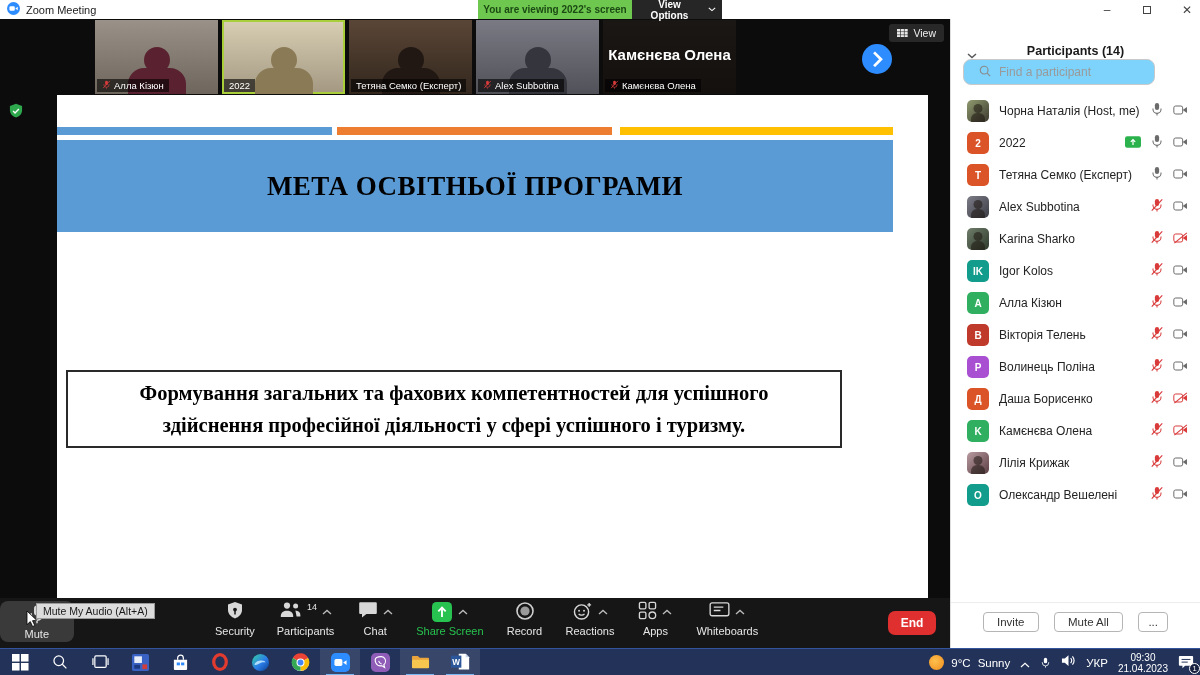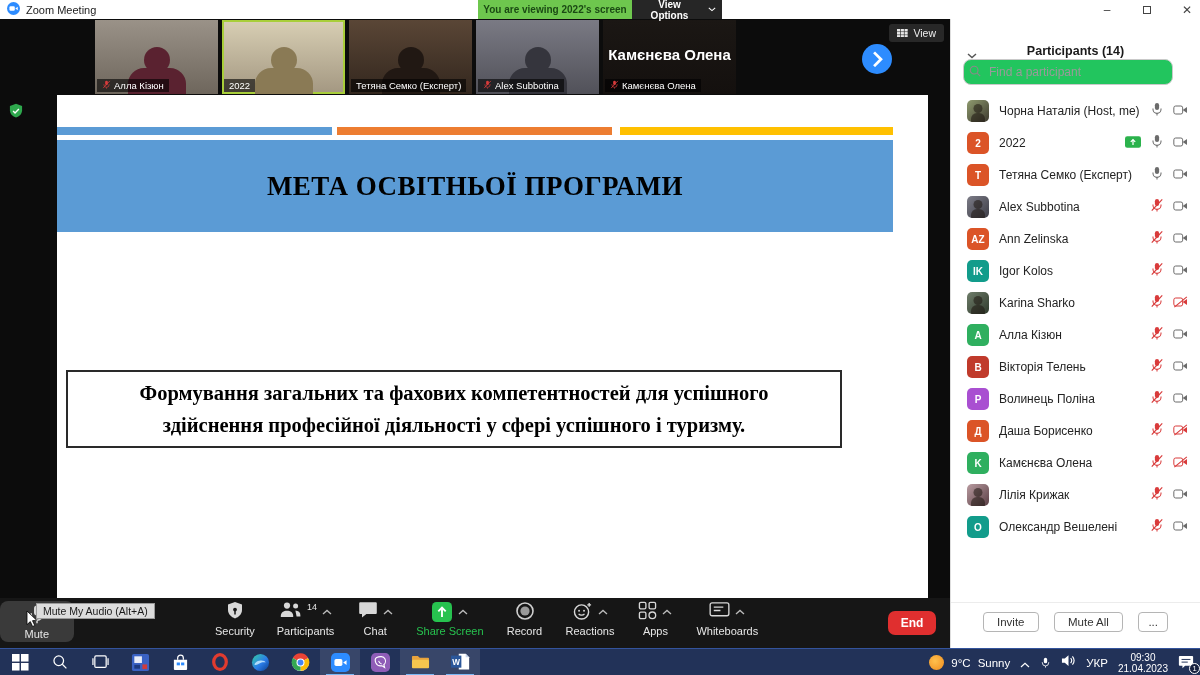--- a/index.html
+++ b/index.html
@@ -65,22 +65,22 @@
     border:none;border-radius:7px;font-size:12px;font-weight:bold;cursor:pointer;}
   .tooltip{position:absolute;left:36px;top:5px;background:#dcdcdc;border:1px solid #9a9a9a;color:#1a1a1a;
     font-size:10.5px;padding:1px 6px;z-index:50;white-space:nowrap;}
   .cursor{position:absolute;left:26px;top:12px;z-index:60;}
 
   
   .panel{position:absolute;left:950px;top:19px;width:250px;height:629px;background:#fff;border-left:1px solid #dedede;}
   .panel-header{position:absolute;left:0;top:16px;width:100%;height:32px;display:flex;align-items:center;}
   .panel-chev{position:absolute;left:16px;top:10px;cursor:pointer;}
   .panel-title{width:100%;text-align:center;font-size:12.5px;font-weight:bold;color:#1a1a1a;}
-  .search{position:absolute;left:12px;top:40px;width:210px;height:26px;border:1px solid #c9c9c9;border-radius:8px;
-    display:flex;align-items:center;padding:0 5px;gap:6px;background:#22c55e;}
+  .search{position:absolute;left:12px;top:40px;width:192px;height:26px;border:1px solid #c9c9c9;border-radius:8px;
+    display:flex;align-items:center;padding:0 15px;gap:6px;background:#7dd3fc;}
   .search input{border:none;outline:none;font-size:12px;color:#333;width:100%;background:transparent;}
   .search input::placeholder{color:#9a9a9a;}
   .plist{position:absolute;left:0;top:76px;width:100%;}
   .prow{position:relative;height:32px;display:flex;align-items:center;padding:0 10px 0 16px;cursor:pointer;}
   .pav{width:22px;height:22px;border-radius:5px;flex:0 0 auto;display:flex;align-items:center;justify-content:center;
     color:#fff;font-size:10px;font-weight:bold;overflow:hidden;position:relative;}
   .pav.photo::after{content:"";position:absolute;left:50%;bottom:-3px;transform:translateX(-50%);
     width:14px;height:12px;border-radius:6px 6px 0 0;background:rgba(30,22,16,.55);}
   .pav.photo::before{content:"";position:absolute;left:50%;top:4px;transform:translateX(-50%);
     width:9px;height:9px;border-radius:50%;background:rgba(30,22,16,.55);}
@@ -463,65 +463,49 @@
                 <path d="M8 13.2v2.2" stroke="#D93B3B" stroke-width="1.2"></path>
                 <path d="M2 14.4 14 1.6" stroke="#D93B3B" stroke-width="1.4"></path>
               </svg></span>
             <span><svg width="15" height="12" viewBox="0 0 18 14">
                 <rect x="1" y="2.2" width="10.6" height="9.6" rx="2.2" stroke="#6b6b6b" fill="none" stroke-width="1.2"></rect>
                 <path d="M11.6 7 16.8 3.4v7.2z" fill="#6b6b6b"></path>
               </svg></span>
           </span>
         </div>
         <div class="prow">
-          <span class="pav" style="background:#DB5427">AZ</span>
-          <span class="pname">Ann Zelinska</span>
-          <span class="picons">
-            <span><svg width="14" height="14" viewBox="0 0 16 16">
-                <rect x="5.6" y="1.2" width="4.8" height="8" rx="2.4" fill="#D93B3B"></rect>
-                <path d="M3.4 7.4v1a4.6 4.6 0 0 0 9.2 0v-1" stroke="#D93B3B" fill="none" stroke-width="1.2"></path>
-                <path d="M8 13.2v2.2" stroke="#D93B3B" stroke-width="1.2"></path>
-                <path d="M2 14.4 14 1.6" stroke="#D93B3B" stroke-width="1.4"></path>
-              </svg></span>
-            <span><svg width="15" height="12" viewBox="0 0 18 14">
-                <rect x="1" y="2.2" width="10.6" height="9.6" rx="2.2" stroke="#6b6b6b" fill="none" stroke-width="1.2"></rect>
-                <path d="M11.6 7 16.8 3.4v7.2z" fill="#6b6b6b"></path>
-              </svg></span>
-          </span>
-        </div>
-        <div class="prow">
-          <span class="pav" style="background:#129C8B">IK</span>
-          <span class="pname">Igor Kolos</span>
-          <span class="picons">
-            <span><svg width="14" height="14" viewBox="0 0 16 16">
-                <rect x="5.6" y="1.2" width="4.8" height="8" rx="2.4" fill="#D93B3B"></rect>
-                <path d="M3.4 7.4v1a4.6 4.6 0 0 0 9.2 0v-1" stroke="#D93B3B" fill="none" stroke-width="1.2"></path>
-                <path d="M8 13.2v2.2" stroke="#D93B3B" stroke-width="1.2"></path>
-                <path d="M2 14.4 14 1.6" stroke="#D93B3B" stroke-width="1.4"></path>
-              </svg></span>
-            <span><svg width="15" height="12" viewBox="0 0 18 14">
-                <rect x="1" y="2.2" width="10.6" height="9.6" rx="2.2" stroke="#6b6b6b" fill="none" stroke-width="1.2"></rect>
-                <path d="M11.6 7 16.8 3.4v7.2z" fill="#6b6b6b"></path>
-              </svg></span>
-          </span>
-        </div>
-        <div class="prow">
           <span class="pav photo" style="background:linear-gradient(135deg,#6f7d6a,#2f3a2c)"></span>
           <span class="pname">Karina Sharko</span>
           <span class="picons">
             <span><svg width="14" height="14" viewBox="0 0 16 16">
                 <rect x="5.6" y="1.2" width="4.8" height="8" rx="2.4" fill="#D93B3B"></rect>
                 <path d="M3.4 7.4v1a4.6 4.6 0 0 0 9.2 0v-1" stroke="#D93B3B" fill="none" stroke-width="1.2"></path>
                 <path d="M8 13.2v2.2" stroke="#D93B3B" stroke-width="1.2"></path>
                 <path d="M2 14.4 14 1.6" stroke="#D93B3B" stroke-width="1.4"></path>
               </svg></span>
             <span><svg width="15" height="12" viewBox="0 0 18 14">
                 <rect x="1" y="2.2" width="10.6" height="9.6" rx="2.2" stroke="#D93B3B" fill="none" stroke-width="1.2"></rect>
                 <path d="M11.6 7 16.8 3.4v7.2z" fill="#D93B3B"></path>
                 <path d="M1.6 13.2 16.6 .8" stroke="#D93B3B" stroke-width="1.4"></path>
+              </svg></span>
+          </span>
+        </div>
+        <div class="prow">
+          <span class="pav" style="background:#129C8B">IK</span>
+          <span class="pname">Igor Kolos</span>
+          <span class="picons">
+            <span><svg width="14" height="14" viewBox="0 0 16 16">
+                <rect x="5.6" y="1.2" width="4.8" height="8" rx="2.4" fill="#D93B3B"></rect>
+                <path d="M3.4 7.4v1a4.6 4.6 0 0 0 9.2 0v-1" stroke="#D93B3B" fill="none" stroke-width="1.2"></path>
+                <path d="M8 13.2v2.2" stroke="#D93B3B" stroke-width="1.2"></path>
+                <path d="M2 14.4 14 1.6" stroke="#D93B3B" stroke-width="1.4"></path>
+              </svg></span>
+            <span><svg width="15" height="12" viewBox="0 0 18 14">
+                <rect x="1" y="2.2" width="10.6" height="9.6" rx="2.2" stroke="#6b6b6b" fill="none" stroke-width="1.2"></rect>
+                <path d="M11.6 7 16.8 3.4v7.2z" fill="#6b6b6b"></path>
               </svg></span>
           </span>
         </div>
         <div class="prow">
           <span class="pav" style="background:#2FAF5F">A</span>
           <span class="pname">Алла Кізюн</span>
           <span class="picons">
             <span><svg width="14" height="14" viewBox="0 0 16 16">
                 <rect x="5.6" y="1.2" width="4.8" height="8" rx="2.4" fill="#D93B3B"></rect>
                 <path d="M3.4 7.4v1a4.6 4.6 0 0 0 9.2 0v-1" stroke="#D93B3B" fill="none" stroke-width="1.2"></path>

